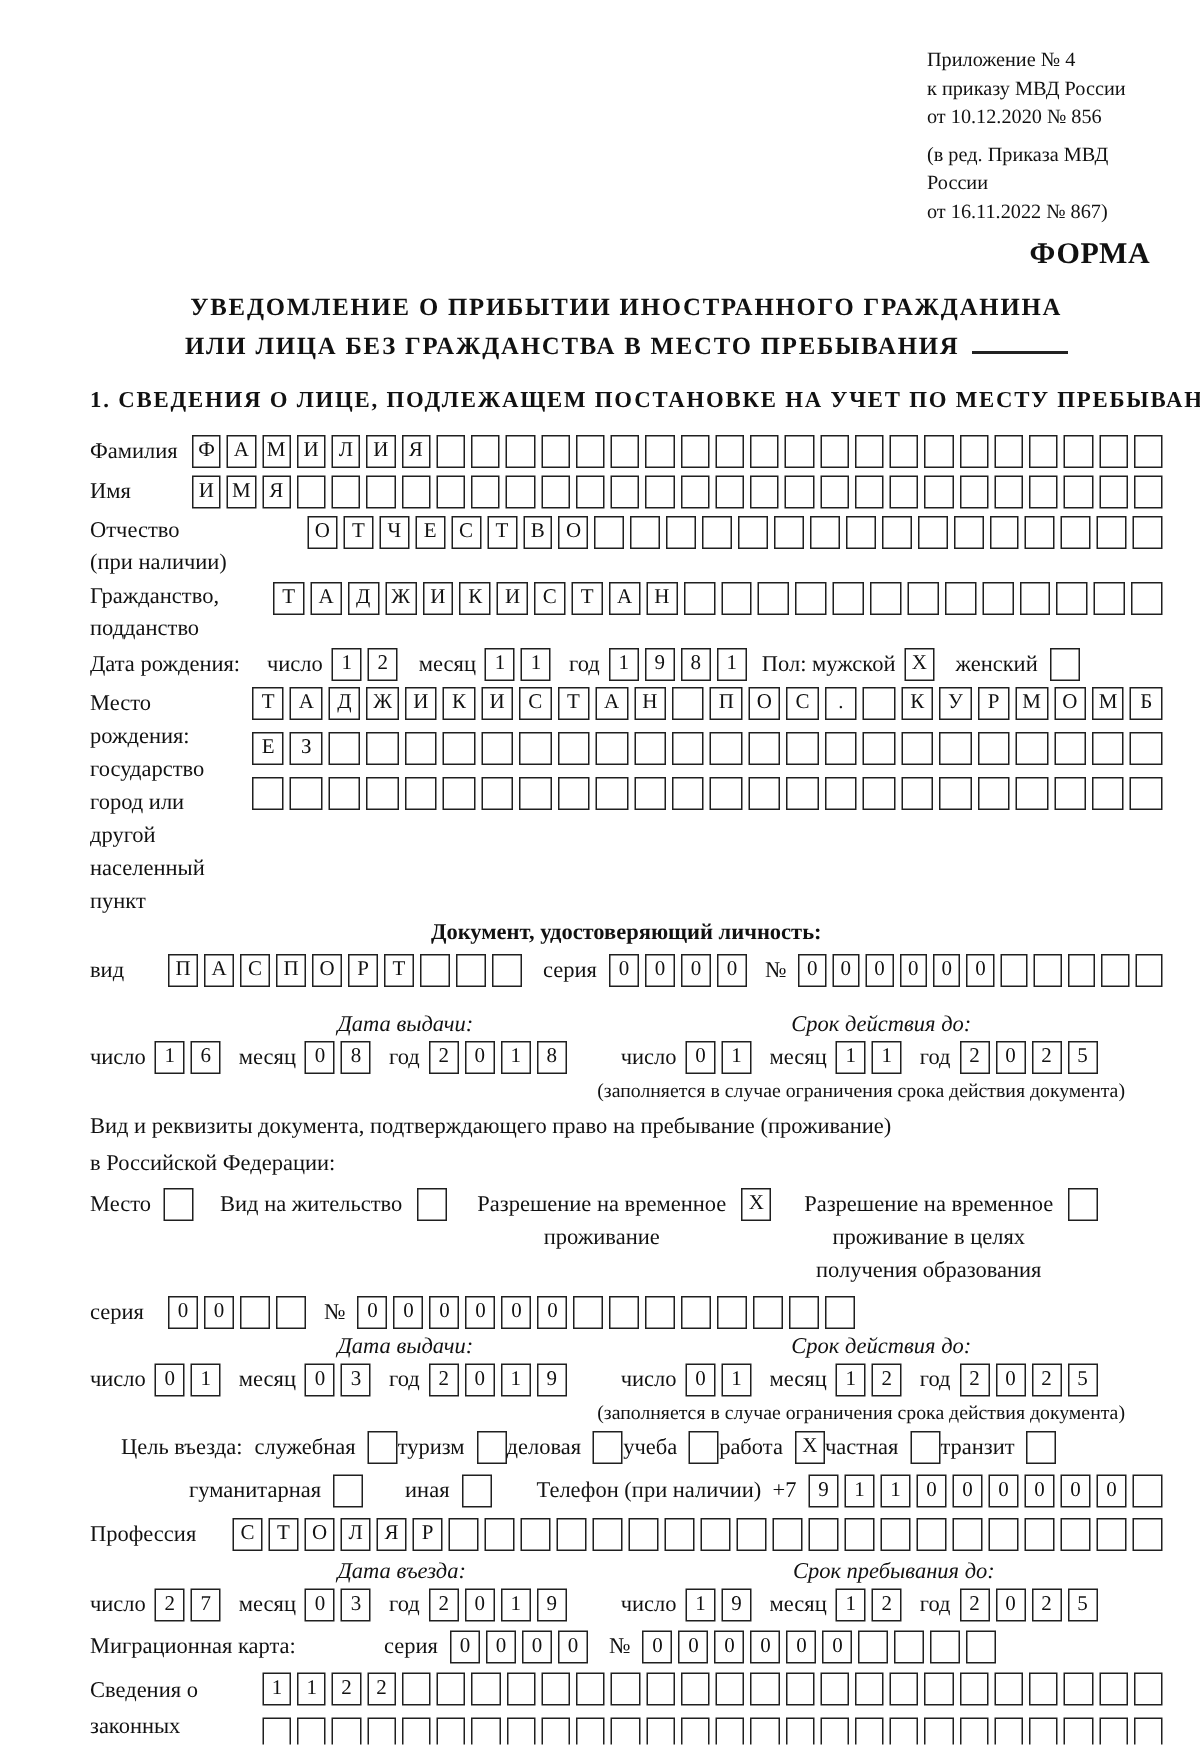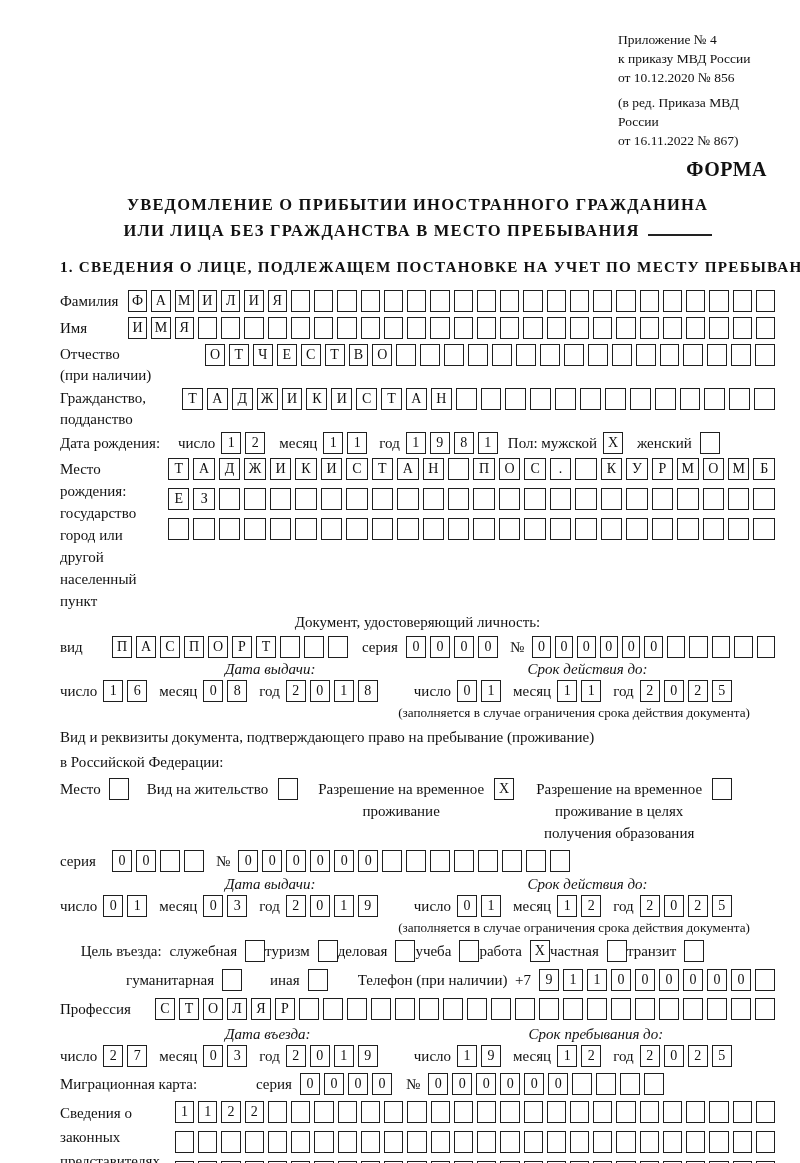--- a/index.html
+++ b/index.html
@@ -22,21 +22,21 @@
   .lbl { font-size:15px; line-height:22px; white-space:nowrap; flex:0 0 auto; }
   .lbl2 { font-size:15px; line-height:21px; flex:0 0 auto; }
   .cells { display:flex; gap:4px; flex:1 1 auto; min-width:0; }
   .cells .cell { flex:1 1 0; }
   .cellsf { display:inline-flex; gap:4px; flex:0 0 auto; }
   .cellsf .cell { width:20px; flex:0 0 20px; }
   .cell { height:22px; border:1.5px solid #1f1f1f; box-sizing:border-box; text-align:center; font-size:14px; line-height:19px; background:#fff; }
   .stack { flex:1 1 auto; min-width:0; }
   .stack .cells { margin-bottom:8px; }
 
-  .center-bold { text-align:center; font-weight:normal; font-size:15px; margin:1px 0 5px 0; }
+  .center-bold { text-align:center; font-weight:bold; font-size:15px; margin:1px 0 5px 0; }
 
   .hdrrow { margin-bottom:2px; font-size:15px;font-style:italic; }
   .dategrp { display:flex; align-items:center; flex:0 0 auto; }
   .dategrp .dl { margin-right:6px; }
   .dategrp .ml { margin-left:12px; }
   .grp2 { margin-left:36px; }
 
   .note { text-align:right; font-size:13.2px; margin:0 0 4px 0; padding-right:25px; }
   .intro { font-size:15px; line-height:25px; margin-bottom:3px; }
 
@@ -315,21 +315,21 @@
           <span class="cell"></span>
           <span class="cell"></span>
           <span class="cell"></span>
           <span class="cell"></span>
         </span>
     </div>
   </div>
 
   <div class="center-bold">Документ, удостоверяющий личность:</div>
 
-  <div class="row" style="align-items:center; margin-bottom:3px">
+  <div class="row" style="align-items:center; margin-bottom:17px">
     <span class="lbl" style="width:52px">вид</span>
     <span class="cellsf">
         <span class="cell">П</span>
         <span class="cell">А</span>
         <span class="cell">С</span>
         <span class="cell">П</span>
         <span class="cell">О</span>
         <span class="cell">Р</span>
         <span class="cell">Т</span>
         <span class="cell"></span>

